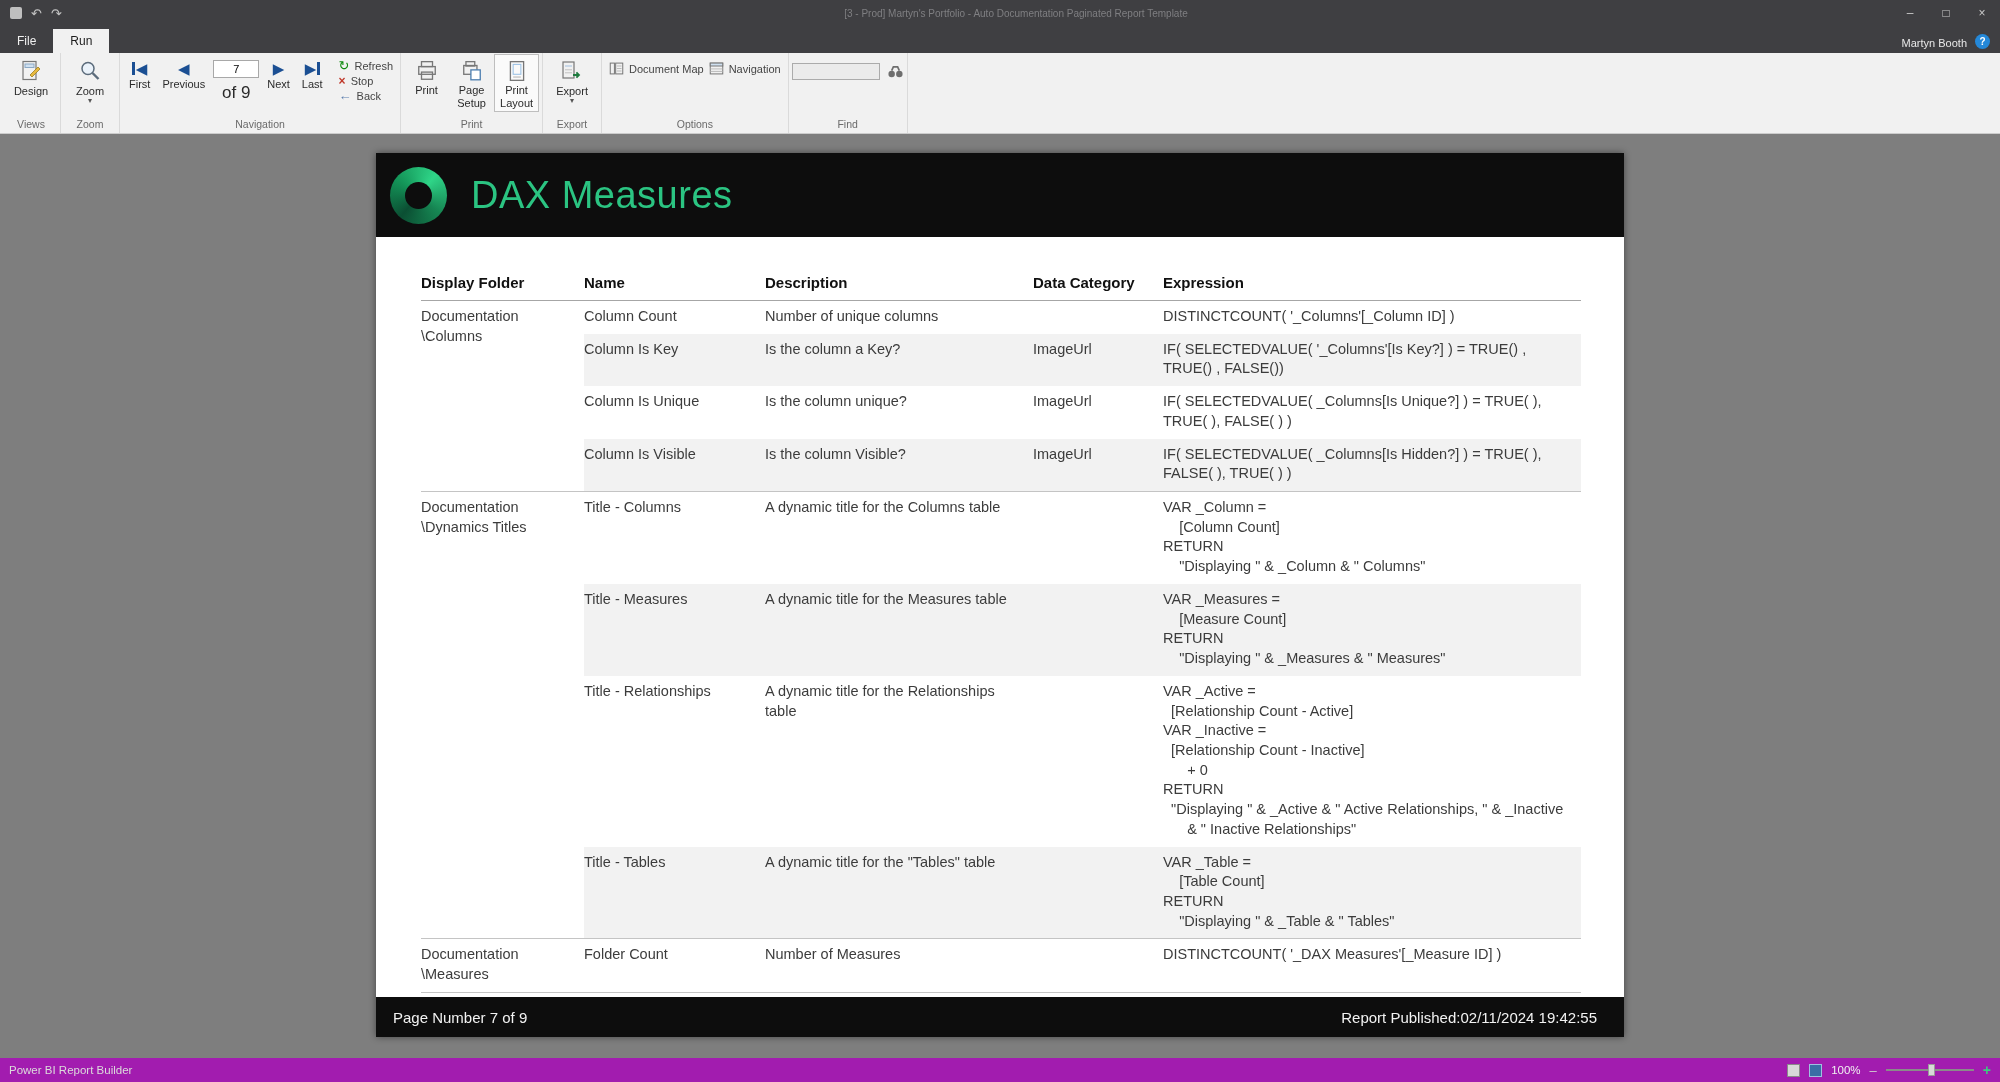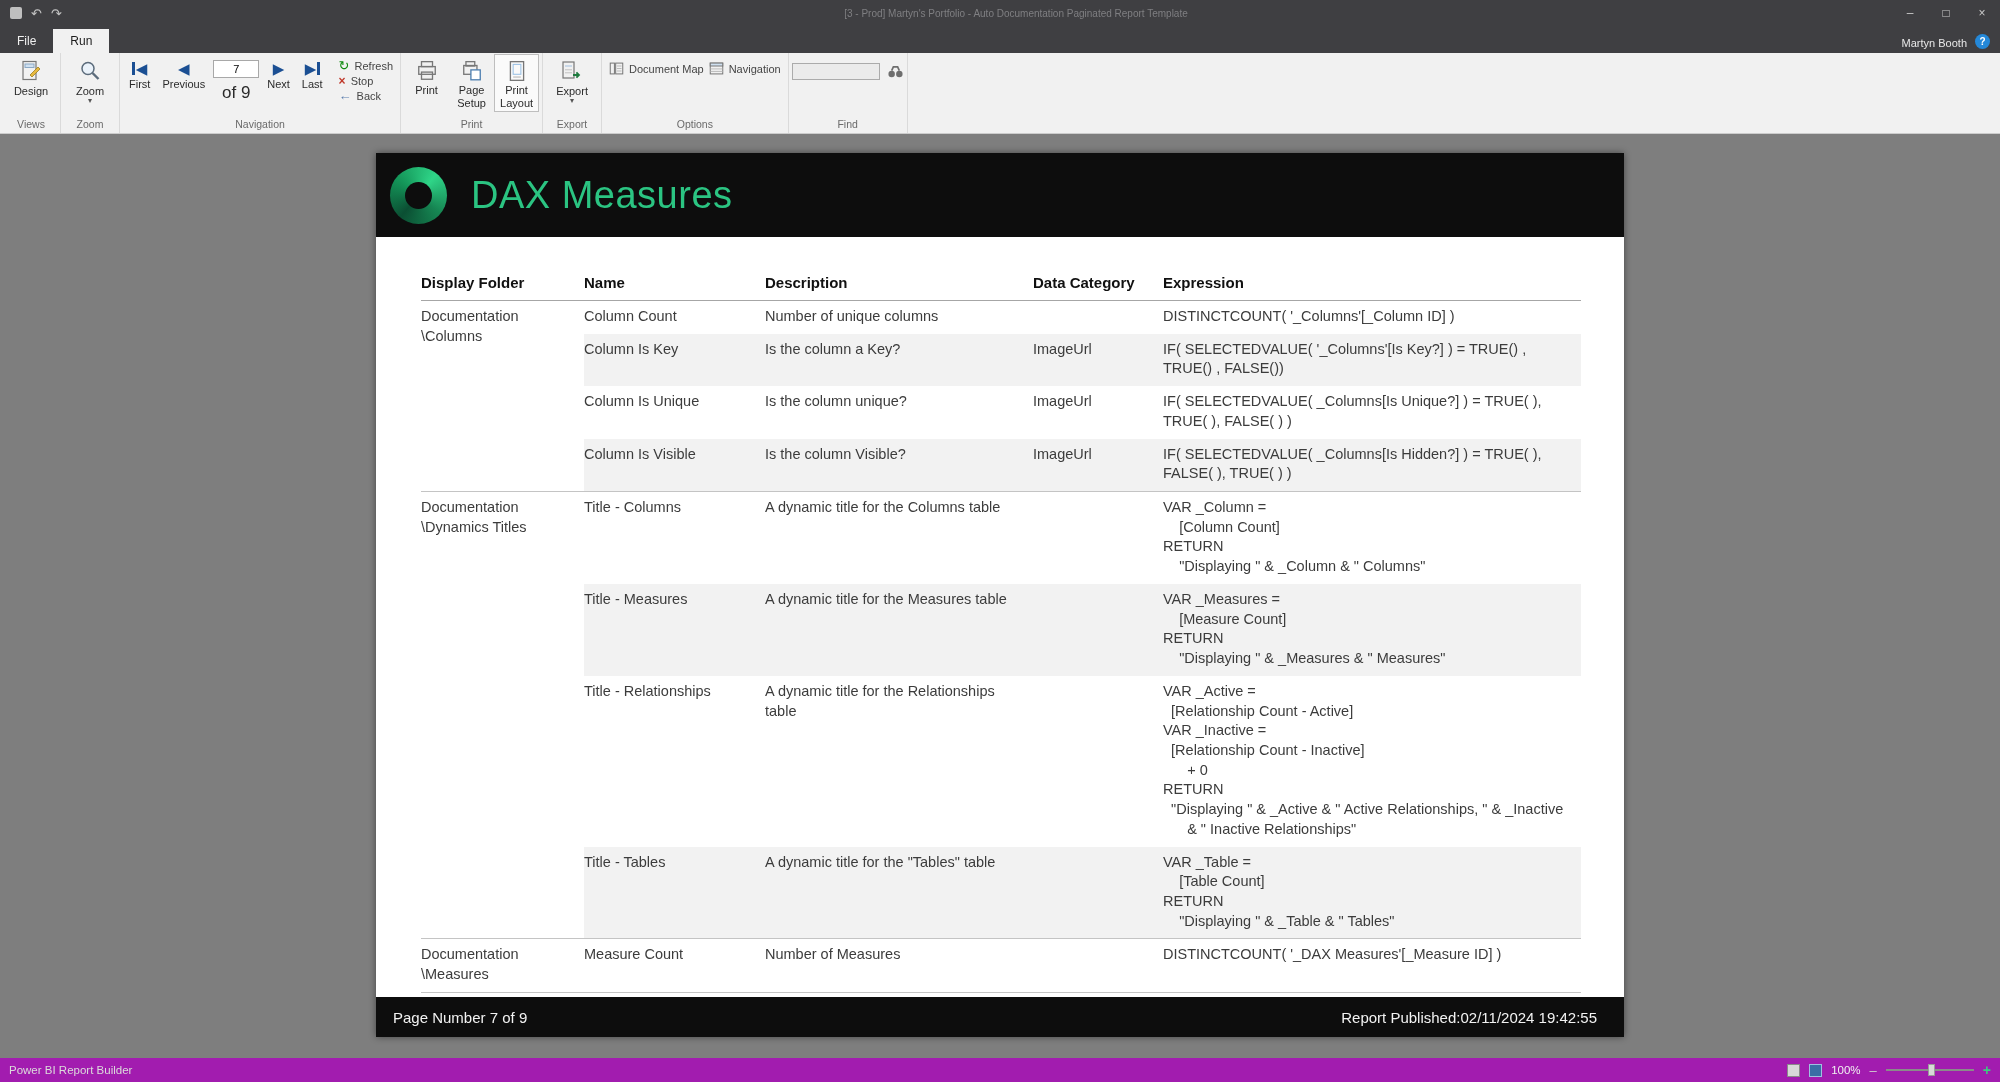--- a/index.html
+++ b/index.html
@@ -370,21 +370,21 @@
                 <td class="desc">A dynamic title for the "Tables" table</td>
                 <td class="cat"></td>
                 <td class="expr">VAR _Table =
     [Table Count]
 RETURN
     "Displaying " &amp; _Table &amp; " Tables"</td>
               </tr>
               <tr class="group-start last">
                 <td class="folder" rowspan="1">Documentation
 \Measures</td>
-                <td class="name">Measure Count</td>
+                <td class="name">Folder Count</td>
                 <td class="desc">Number of Measures</td>
                 <td class="cat"></td>
                 <td class="expr">DISTINCTCOUNT( '_DAX Measures'[_Measure ID] )</td>
               </tr>
             </tbody>
         </table>
       </div>
       <div class="report-footer">
         <span>Page Number 7 of 9</span>
         <span>Report Published:02/11/2024 19:42:55</span>

